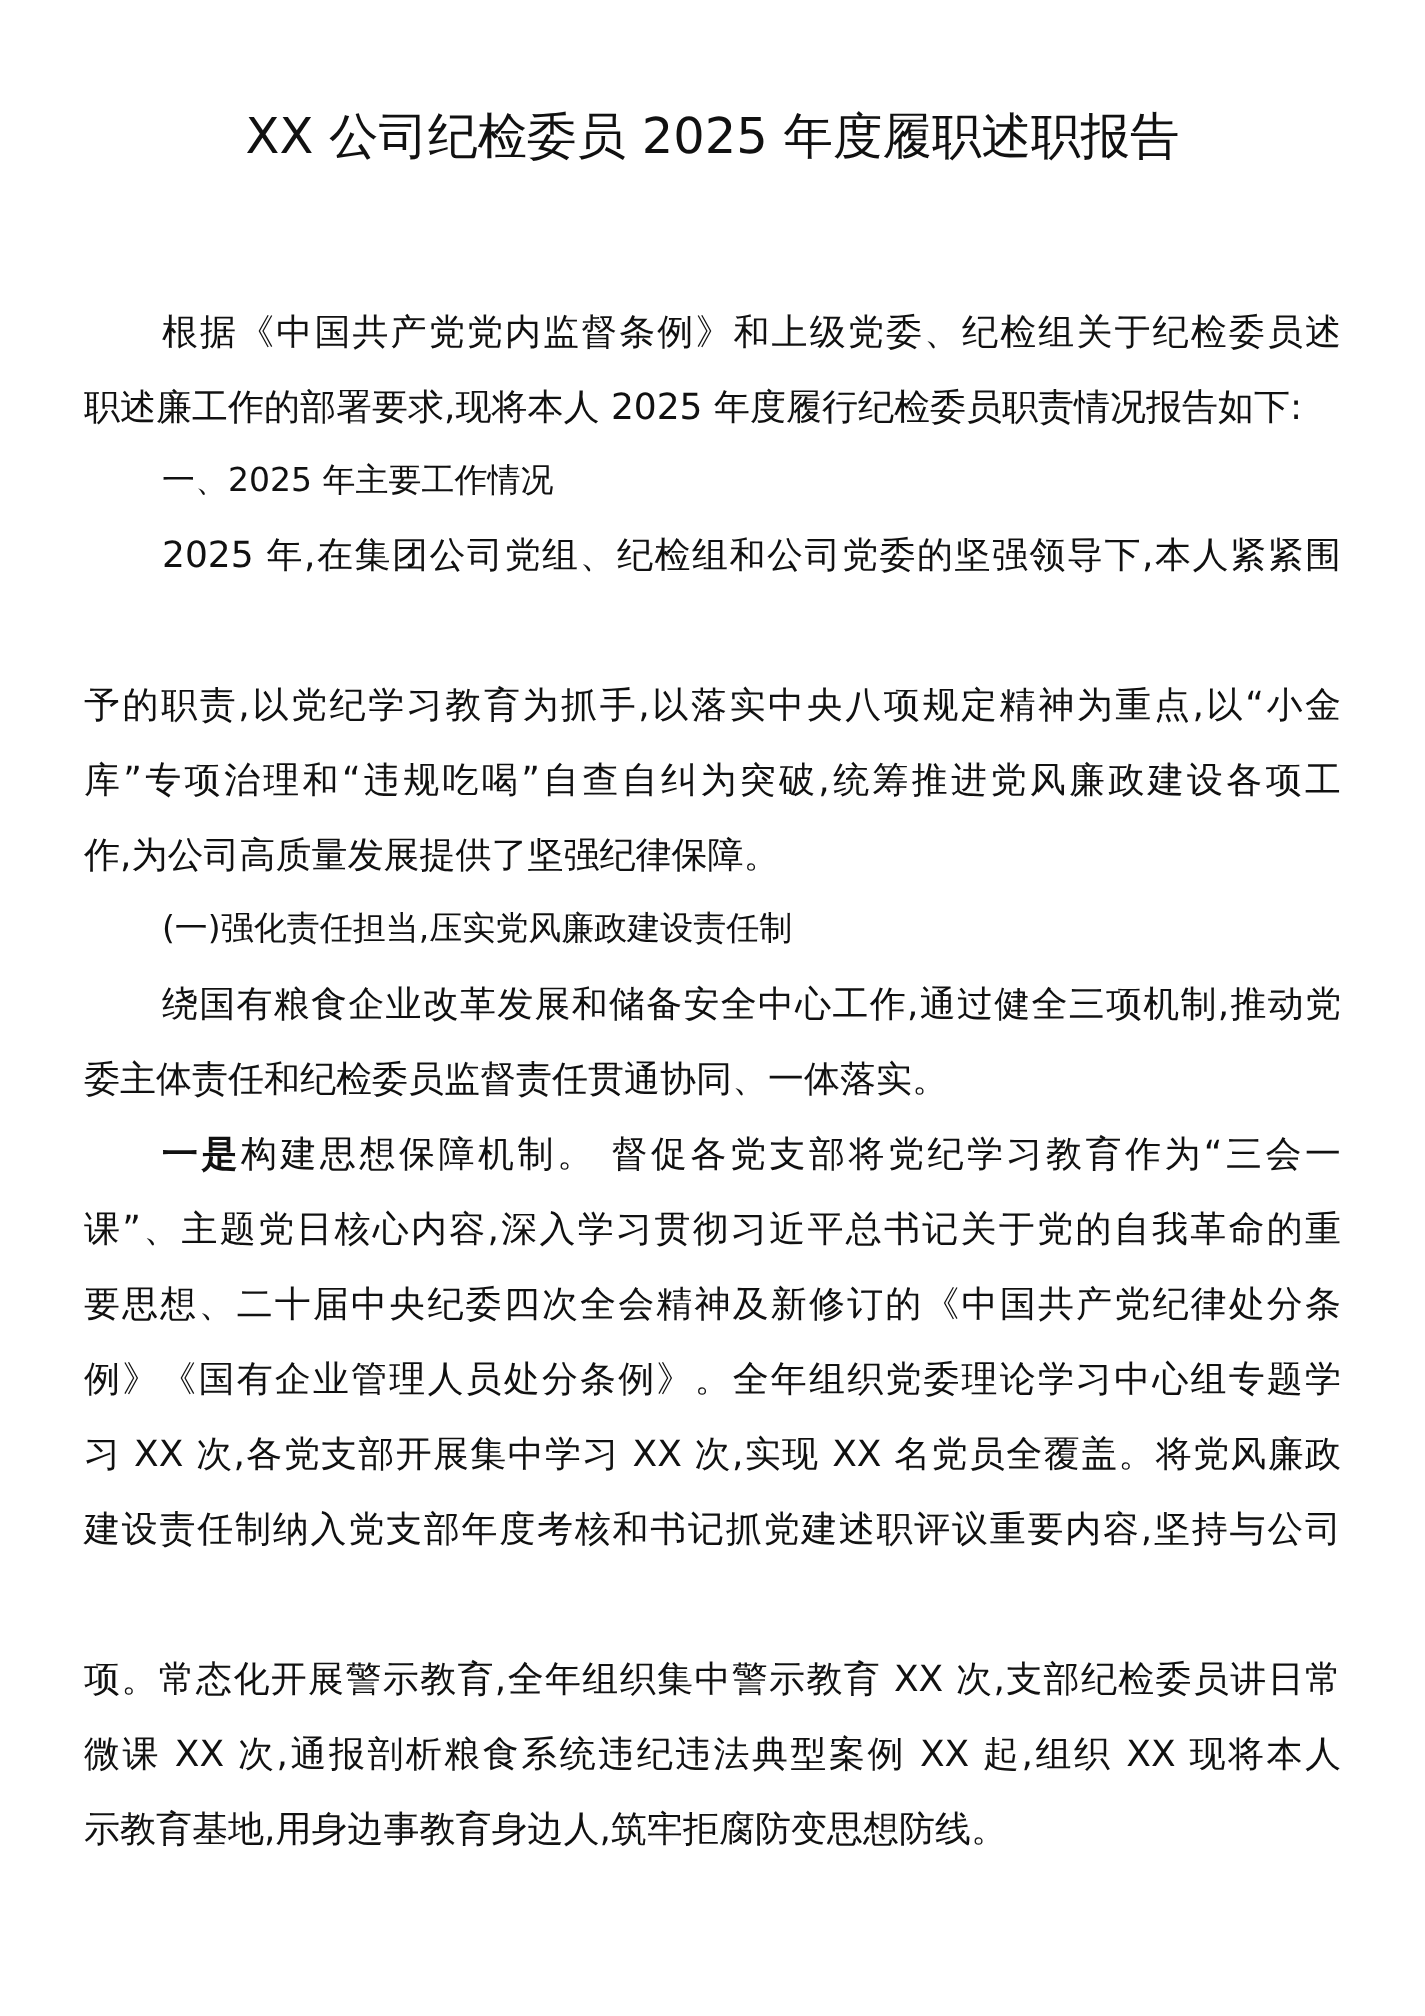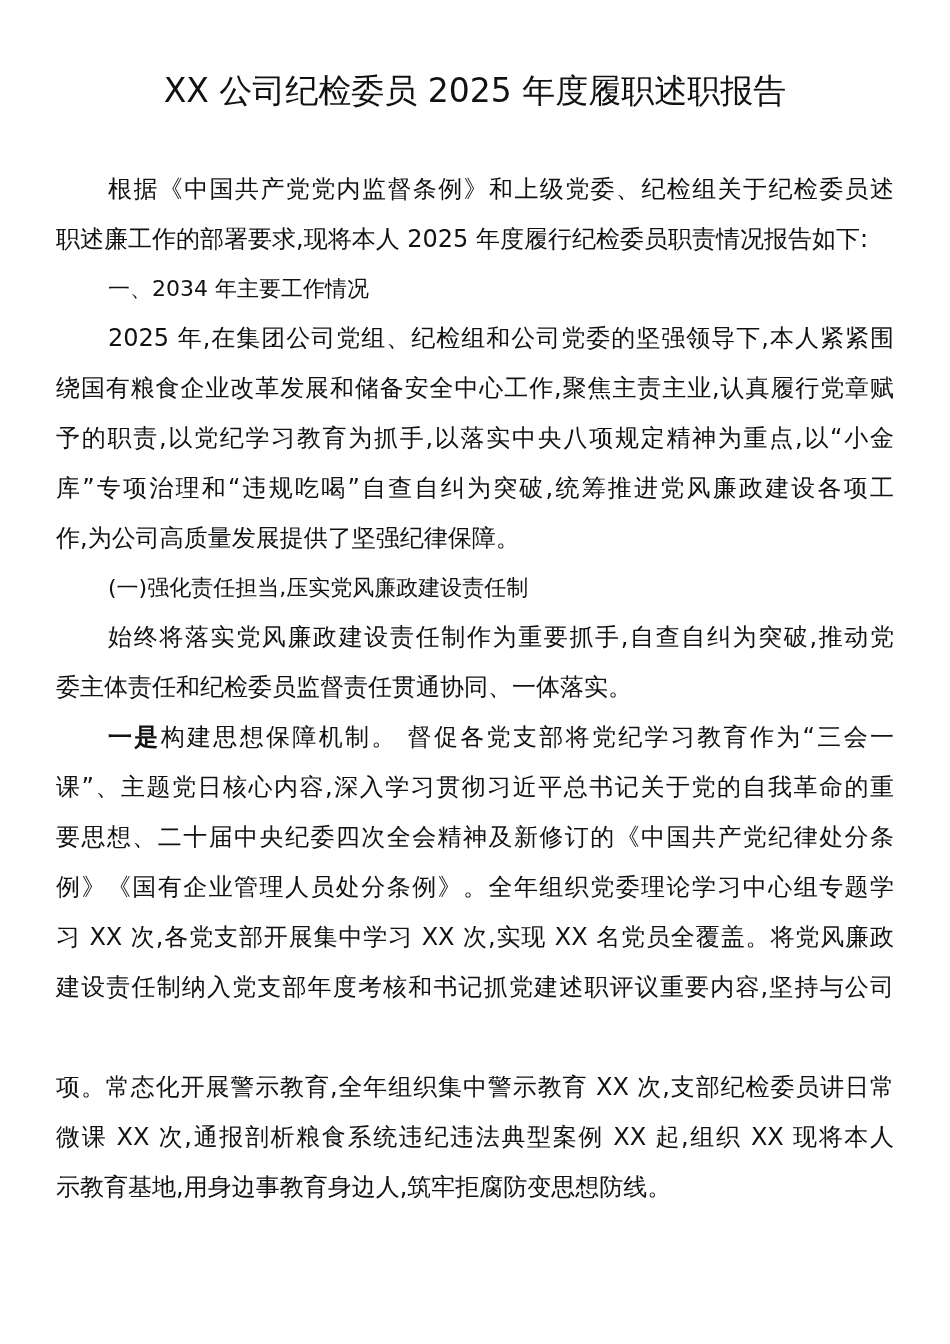--- a/index.html
+++ b/index.html
@@ -2,46 +2,45 @@
 <html><head>
 <meta charset="utf-8">
 <style>
   html, body { margin: 0; padding: 0; background: #ffffff; }
   body { width: 950px; height: 1344px; position: relative; overflow: hidden;
          font-family: "DejaVu Sans", "Liberation Sans", sans-serif; color: #111111; }
   .page { position: absolute; left: 0; top: 0; width: 950px; height: 1344px; }
   .title { position: absolute; left: 0; top: 68px; width: 950px; text-align: center;
            font-size: 33px; line-height: 46px; letter-spacing: 0px; color: #111; white-space: nowrap; }
   .line { position: absolute; left: 56px; width: 838px; font-size: 24px; line-height: 34px;
-          white-space: nowrap; color: #111; text-align: justify; text-align-last: justify; }
+          white-space: nowrap; color: #111; text-align: justify; text-align-last: justify; margin-top: 32px; }
   .line.indent { left: 108px; width: 786px; }
   .line.last { text-align-last: left; }
   .line.heading { font-size: 22px; text-align-last: left; }
   b.lead { font-weight: bold; }
 </style>
 </head>
 <body>
 
 <div class="page">
   <div class="title">XX 公司纪检委员 2025 年度履职述职报告</div>
 
   <div class="line indent" style="top:172px">根据《中国共产党党内监督条例》和上级党委、纪检组关于纪检委员述</div>
   <div class="line last" style="top:222px">职述廉工作的部署要求,现将本人 2025 年度履行纪检委员职责情况报告如下:</div>
 
-  <div class="line indent heading" style="top:272px">一、2034 年主要工作情况</div>
+  <div class="line indent heading" style="top:272px">一、2025 年主要工作情况</div>
 
   <div class="line indent" style="top:321px">2025 年,在集团公司党组、纪检组和公司党委的坚强领导下,本人紧紧围</div>
-  <div class="line" style="top:371px">绕国有粮食企业改革发展和储备安全中心工作,聚焦主责主业,认真履行党章赋</div>
   <div class="line" style="top:421px">予的职责,以党纪学习教育为抓手,以落实中央八项规定精神为重点,以“小金</div>
   <div class="line" style="top:471px">库”专项治理和“违规吃喝”自查自纠为突破,统筹推进党风廉政建设各项工</div>
   <div class="line last" style="top:521px">作,为公司高质量发展提供了坚强纪律保障。</div>
 
   <div class="line indent heading" style="top:571px">(一)强化责任担当,压实党风廉政建设责任制</div>
 
-  <div class="line indent" style="top:620px">始终将落实党风廉政建设责任制作为重要抓手,自查自纠为突破,推动党</div>
+  <div class="line indent" style="top:620px">绕国有粮食企业改革发展和储备安全中心工作,通过健全三项机制,推动党</div>
   <div class="line last" style="top:670px">委主体责任和纪检委员监督责任贯通协同、一体落实。</div>
 
   <div class="line indent" style="top:720px">
     <b class="lead">一是</b><span>构建思想保障机制。 督促各党支部将党纪学习教育作为“三会一</span>
   </div>
   <div class="line" style="top:770px">课”、主题党日核心内容,深入学习贯彻习近平总书记关于党的自我革命的重</div>
   <div class="line" style="top:820px">要思想、二十届中央纪委四次全会精神及新修订的《中国共产党纪律处分条</div>
   <div class="line" style="top:870px">例》《国有企业管理人员处分条例》。全年组织党委理论学习中心组专题学</div>
   <div class="line" style="top:920px">习 XX 次,各党支部开展集中学习 XX 次,实现 XX 名党员全覆盖。将党风廉政</div>
   <div class="line" style="top:970px">建设责任制纳入党支部年度考核和书记抓党建述职评议重要内容,坚持与公司</div>

